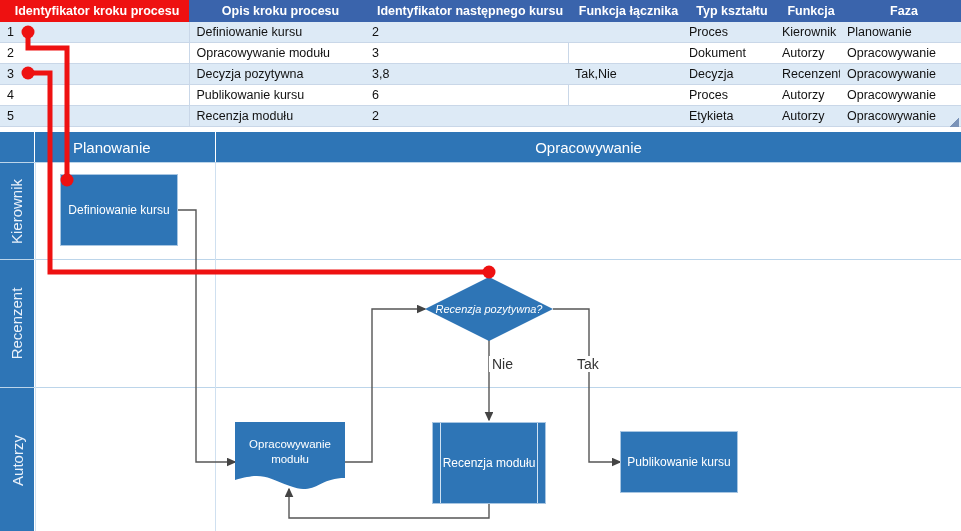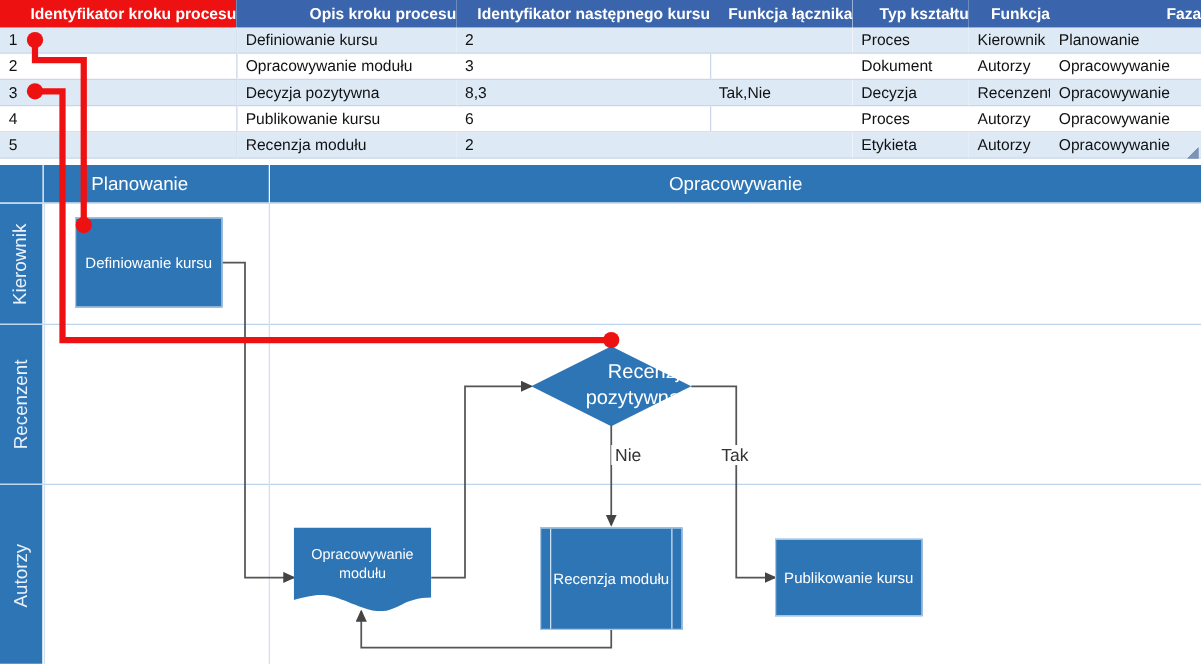--- a/index.html
+++ b/index.html
@@ -3,21 +3,21 @@
 <meta charset="utf-8">
 <style>
   html,body{margin:0;padding:0;background:#fff;}
   body{width:961px;height:531px;overflow:hidden;position:relative;
        font-family:"Liberation Sans","DejaVu Sans",sans-serif;}
 
   
   #proc-table{position:absolute;left:0;top:0;width:961px;height:131px;}
   .tbl{border-collapse:collapse;width:961px;table-layout:fixed;}
   .tbl th{height:22px;background:#3a64ac;color:#fff;font-size:12.5px;
-          font-weight:bold;text-align:right;padding:0 0 0 7px;
+          font-weight:bold;text-align:center;padding:0 0 0 7px;
           white-space:nowrap;overflow:hidden;}
   .tbl th.hdr-red{background:#ee1111;padding-left:5px;}
   .tbl td{height:20px;font-size:12.5px;color:#111;padding:0 0 0 7px;
           white-space:nowrap;overflow:hidden;
           border-bottom:1px solid #c9d7e8;}
   .tbl tr.alt td{background:#ddeaf6;}
   .tbl tr.plain td{background:#ffffff;}
   .tbl td.sep{border-left:1px solid #c9d7e8;}
   .resize-grip{position:absolute;right:2px;top:118px;width:9px;height:9px;
       background:linear-gradient(135deg,transparent 48%,#7b93b8 48%,#7b93b8 100%);}
@@ -103,21 +103,21 @@
         <td class="sep">Opracowywanie modułu</td>
         <td>3</td>
         <td class="sep"></td>
         <td>Dokument</td>
         <td>Autorzy</td>
         <td>Opracowywanie</td>
       </tr>
       <tr class="alt">
         <td>3</td>
         <td class="sep">Decyzja pozytywna</td>
-        <td>8,3</td>
+        <td>3,8</td>
         <td>Tak,Nie</td>
         <td>Decyzja</td>
         <td>Recenzent</td>
         <td>Opracowywanie</td>
       </tr>
       <tr class="plain">
         <td>4</td>
         <td class="sep">Publikowanie kursu</td>
         <td>6</td>
         <td class="sep"></td>
@@ -184,22 +184,22 @@
 
   <div class="shape proc" style="left:60px;top:42px;width:118px;height:72px;">
     <span>Definiowanie kursu</span>
   </div>
 
   <div class="diamond-wrap" style="left:425px;top:145px;width:128px;height:64px;">
     <svg width="128" height="64" style="position:absolute;left:0;top:0;">
       <polygon points="64,0 128,32 64,64 0,32" fill="#2e75b6"></polygon>
     </svg>
     <div style="position:absolute;left:0;top:0;width:128px;height:64px;display:flex;
-                align-items:center;justify-content:center;color:#fff;font-size:16px;
-                line-height:1.3;text-align:right;">Recenzja pozytywna?</div>
+                align-items:center;justify-content:center;color:#fff;font-size:11px;
+                line-height:1.3;text-align:left;font-style:italic;">Recenzja pozytywna?</div>
   </div>
 
   <div class="doc-wrap" style="left:235px;top:290px;width:110px;height:67px;">
     <svg width="110" height="67" style="position:absolute;left:0;top:0;">
       <path d="M0,0 L110,0 L110,56 C82,56 82,74 55,64 C30,55 28,50 0,58 Z" fill="#2e75b6"></path>
     </svg>
     <div style="position:absolute;left:0;top:0;width:110px;height:60px;display:flex;
                 align-items:center;justify-content:center;color:#fff;font-size:11.5px;
                 line-height:1.3;text-align:center;">Opracowywanie modułu</div>
   </div>

